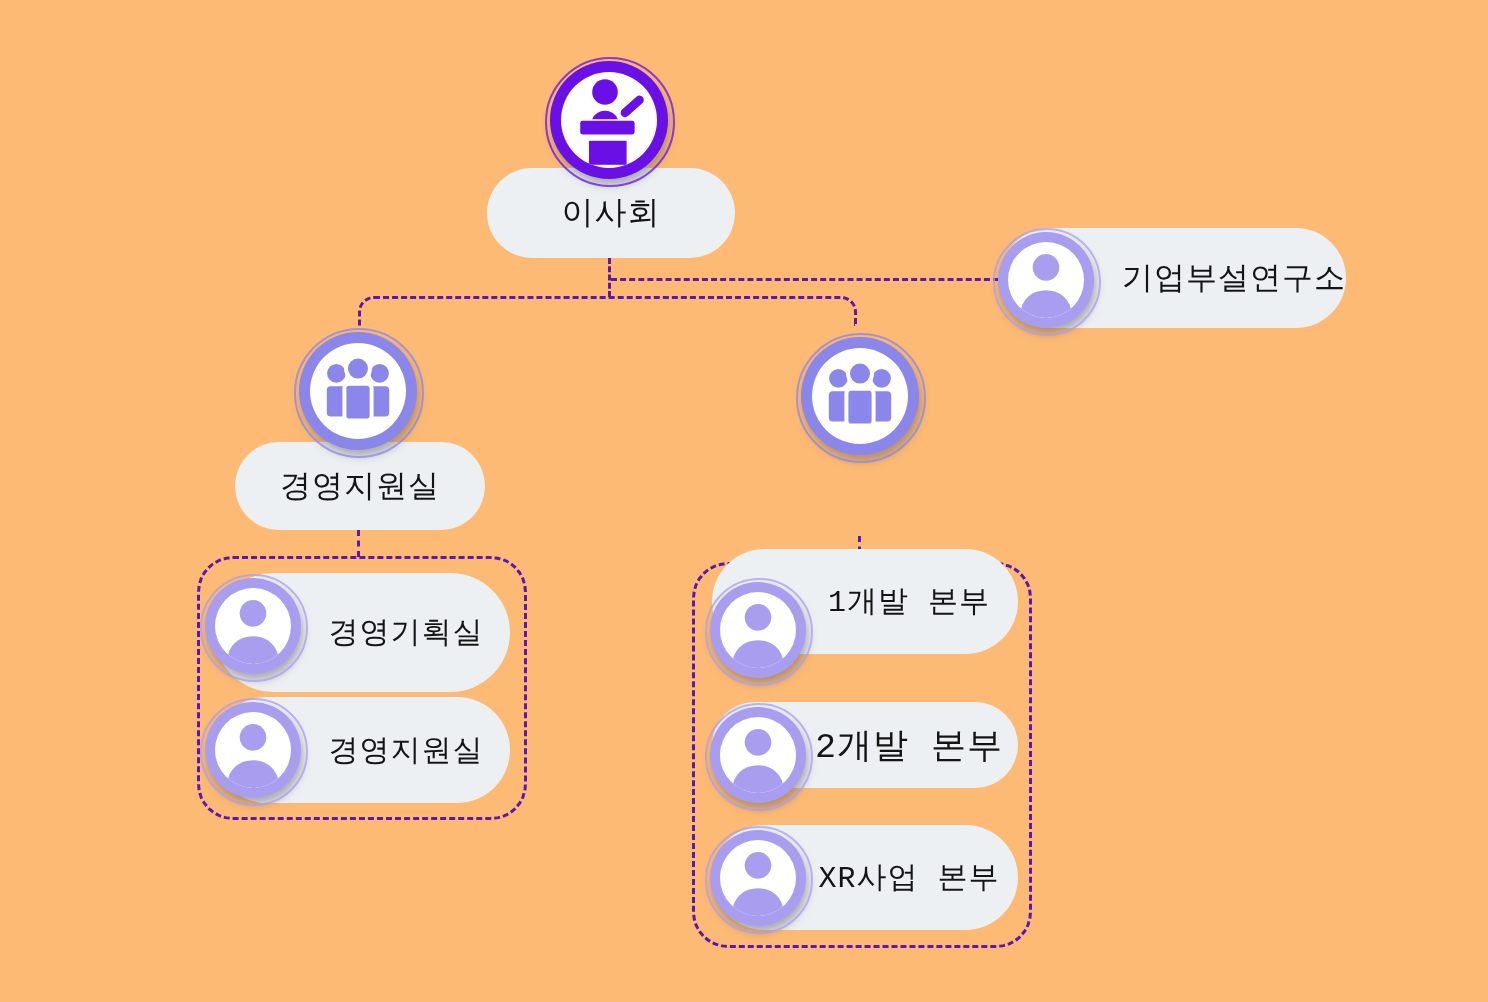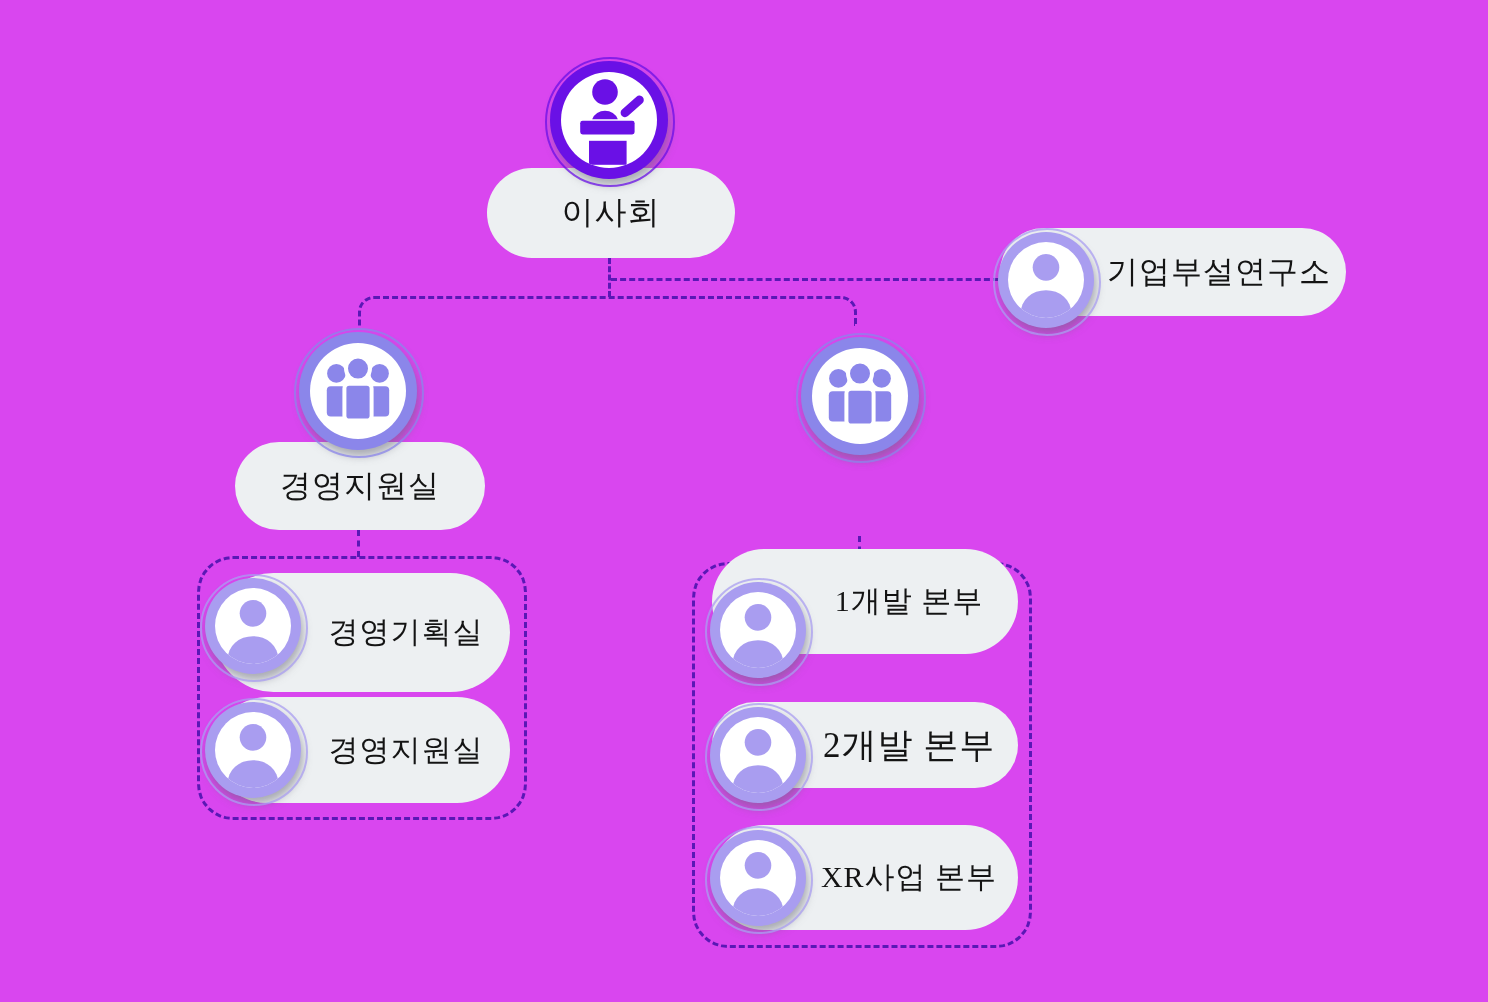--- a/index.html
+++ b/index.html
@@ -8,23 +8,23 @@
     --lav:#a99df0;
     --pill:#edf0f2;
     --line:#5a18b5;
     --text:#141414;
   }
   *{margin:0;padding:0;box-sizing:border-box;}
   html,body{background:#fff;}
   .canvas{
     position:relative;
     width:1488px;height:1002px;
-    background:#d946ef;
+    background:#fdba74;
     overflow:hidden;
-    font-family:Liberation Serif, serif;
+    font-family:Liberation Mono, monospace;
     color:var(--text);
   }
 
   
   .vline{position:absolute;width:0;border-left:3px dashed var(--line);}
   .hline{position:absolute;height:0;border-top:3px dashed var(--line);}
   .bracket{position:absolute;border:3px dashed var(--line);border-bottom:none;
            border-radius:16px 16px 0 0;}
 
   
@@ -75,21 +75,21 @@
   <div class="vline" style="left:357px;top:530px;height:27px;"></div>
   <div class="vline" style="left:858px;top:536px;height:27px;"></div>
 
   <div class="obox" style="left:197px;top:556px;width:330px;height:264px;"></div>
   <div class="obox" style="left:692px;top:562px;width:340px;height:386px;"></div>
 
   <div class="pill" style="left:487px;top:168px;width:248px;height:90px;font-size:32px;">
     <span>이사회</span>
   </div>
 
-  <div class="pill" style="left:1000px;top:228px;width:346px;height:88px;padding-left:92px;">
+  <div class="pill" style="left:1000px;top:228px;width:346px;height:100px;padding-left:92px;justify-content:flex-end;">
     <span>기업부설연구소</span>
   </div>
 
   <div class="pill" style="left:235px;top:442px;width:250px;height:88px;">
     <span>경영지원실</span>
   </div>
 
 
   <div class="pill" style="left:214px;top:573px;width:296px;height:119px;padding-left:88px;font-size:30px;">
     <span>경영기획실</span>

